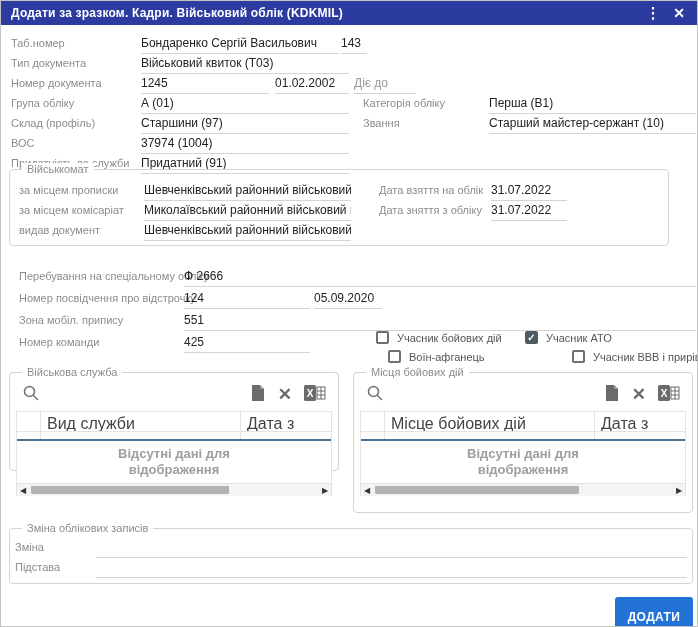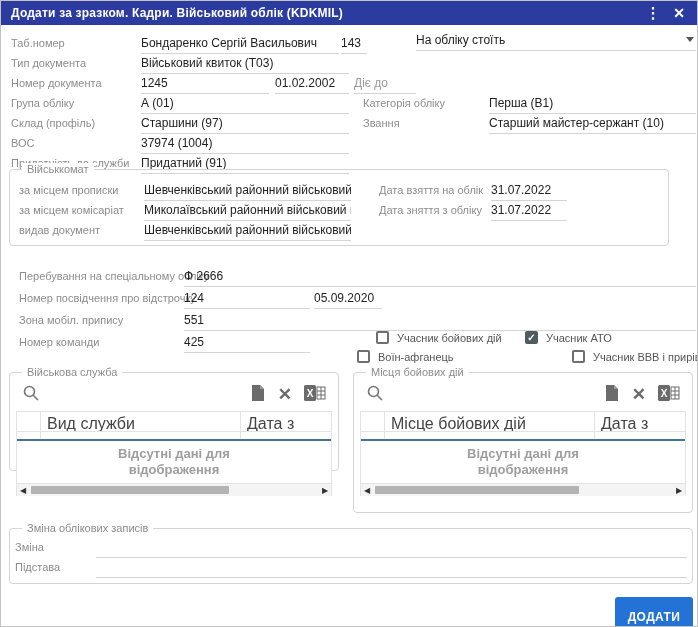--- a/index.html
+++ b/index.html
@@ -75,24 +75,20 @@
     <span class="tb-ico closex">✕</span>
   </div>
 
   <span class="lbl" style="left:10px; top:36px;">Таб.номер</span>
   <div class="fld" style="left:140px; top:32px; width:198px;">
     <input value="Бондаренко Сергій Васильович" style="">
   </div>
   <div class="fld" style="left:340px; top:32px; width:26px;">
     <input value="143" style="">
   </div>
-  <div class="select" style="left:415px; top:32px; width:280px;">
-    <span>На обліку стоїть</span>
-    <span class="caret"></span>
-  </div>
 
   <span class="lbl" style="left:10px; top:56px;">Тип документа</span>
   <div class="fld" style="left:140px; top:52px; width:208px;">
     <input value="Військовий квиток (Т03)" style="">
   </div>
 
   <span class="lbl" style="left:10px; top:76px;">Номер документа</span>
   <div class="fld" style="left:140px; top:72px; width:128px;">
     <input value="1245" style="">
   </div>
@@ -179,21 +175,21 @@
   </div>
 
   <div class="cbrow" style="left:375px; top:330px;">
     <span class="cb"></span>
     <span class="cblabel">Учасник бойових дій</span>
   </div>
   <div class="cbrow" style="left:524px; top:330px;">
     <span class="cb checked"></span>
     <span class="cblabel">Учасник АТО</span>
   </div>
-  <div class="cbrow" style="left:356px; top:349px;">
+  <div class="cbrow" style="left:387px; top:349px;">
     <span class="cb"></span>
     <span class="cblabel">Воїн-афганець</span>
   </div>
   <div class="cbrow" style="left:524px; top:349px;padding-left:47px;">
     <span class="cb"></span>
     <span class="cblabel">Учасник ВВВ і прирівняні</span>
   </div>
 
   <div class="panel" style="left:8px; top:371px; width:330px; height:99px;">
     <span class="legend">Військова служба</span>

